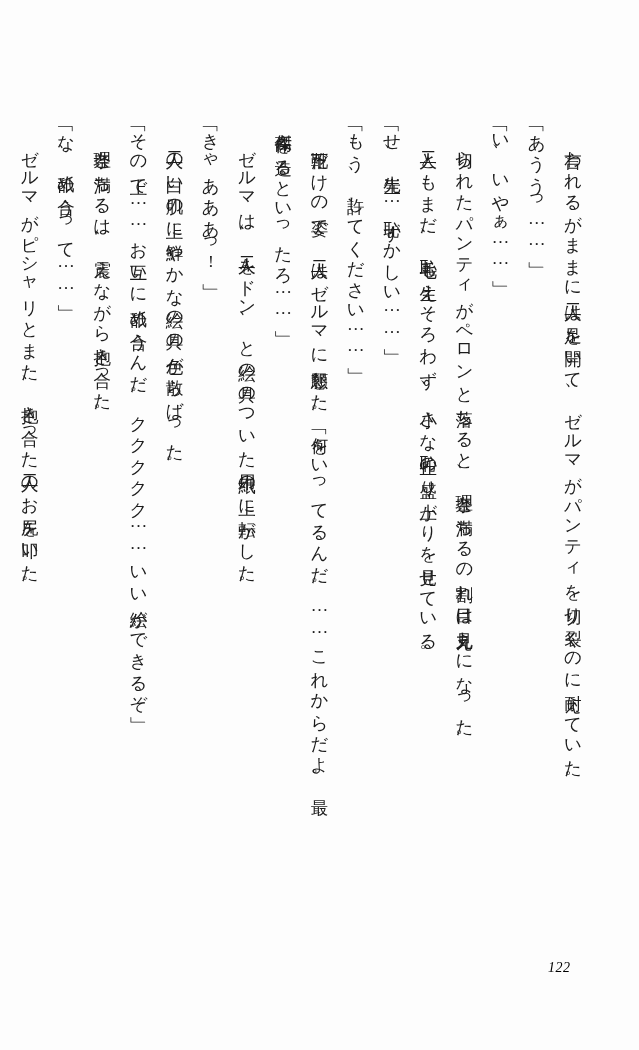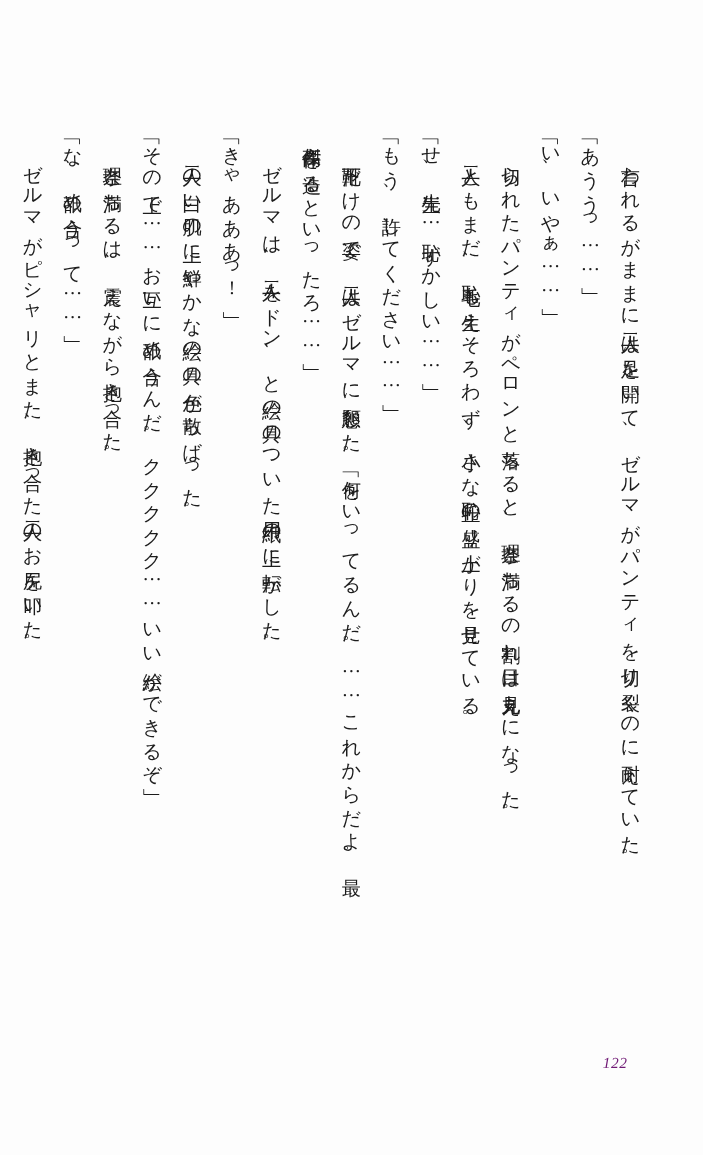--- a/index.html
+++ b/index.html
@@ -56,21 +56,21 @@
 
   
   #page-number {
     position: absolute;
     left: 548px;
     top: 960px;
     font-family: "Liberation Serif", "DejaVu Serif", serif;
     font-style: italic;
     font-size: 14px;
     letter-spacing: 0.5px;
-    color: #701a75;
+    color: #000000;
   }
 </style>
 </head>
 <body>
 
 <div id="page">
 
   <div id="body-text">
     <p class="para">言われるがままに二人は足を開いて、ゼルマがパンティを切り裂くのに耐えていた。</p>
     <p class="dialogue">「あううっ……」</p>

